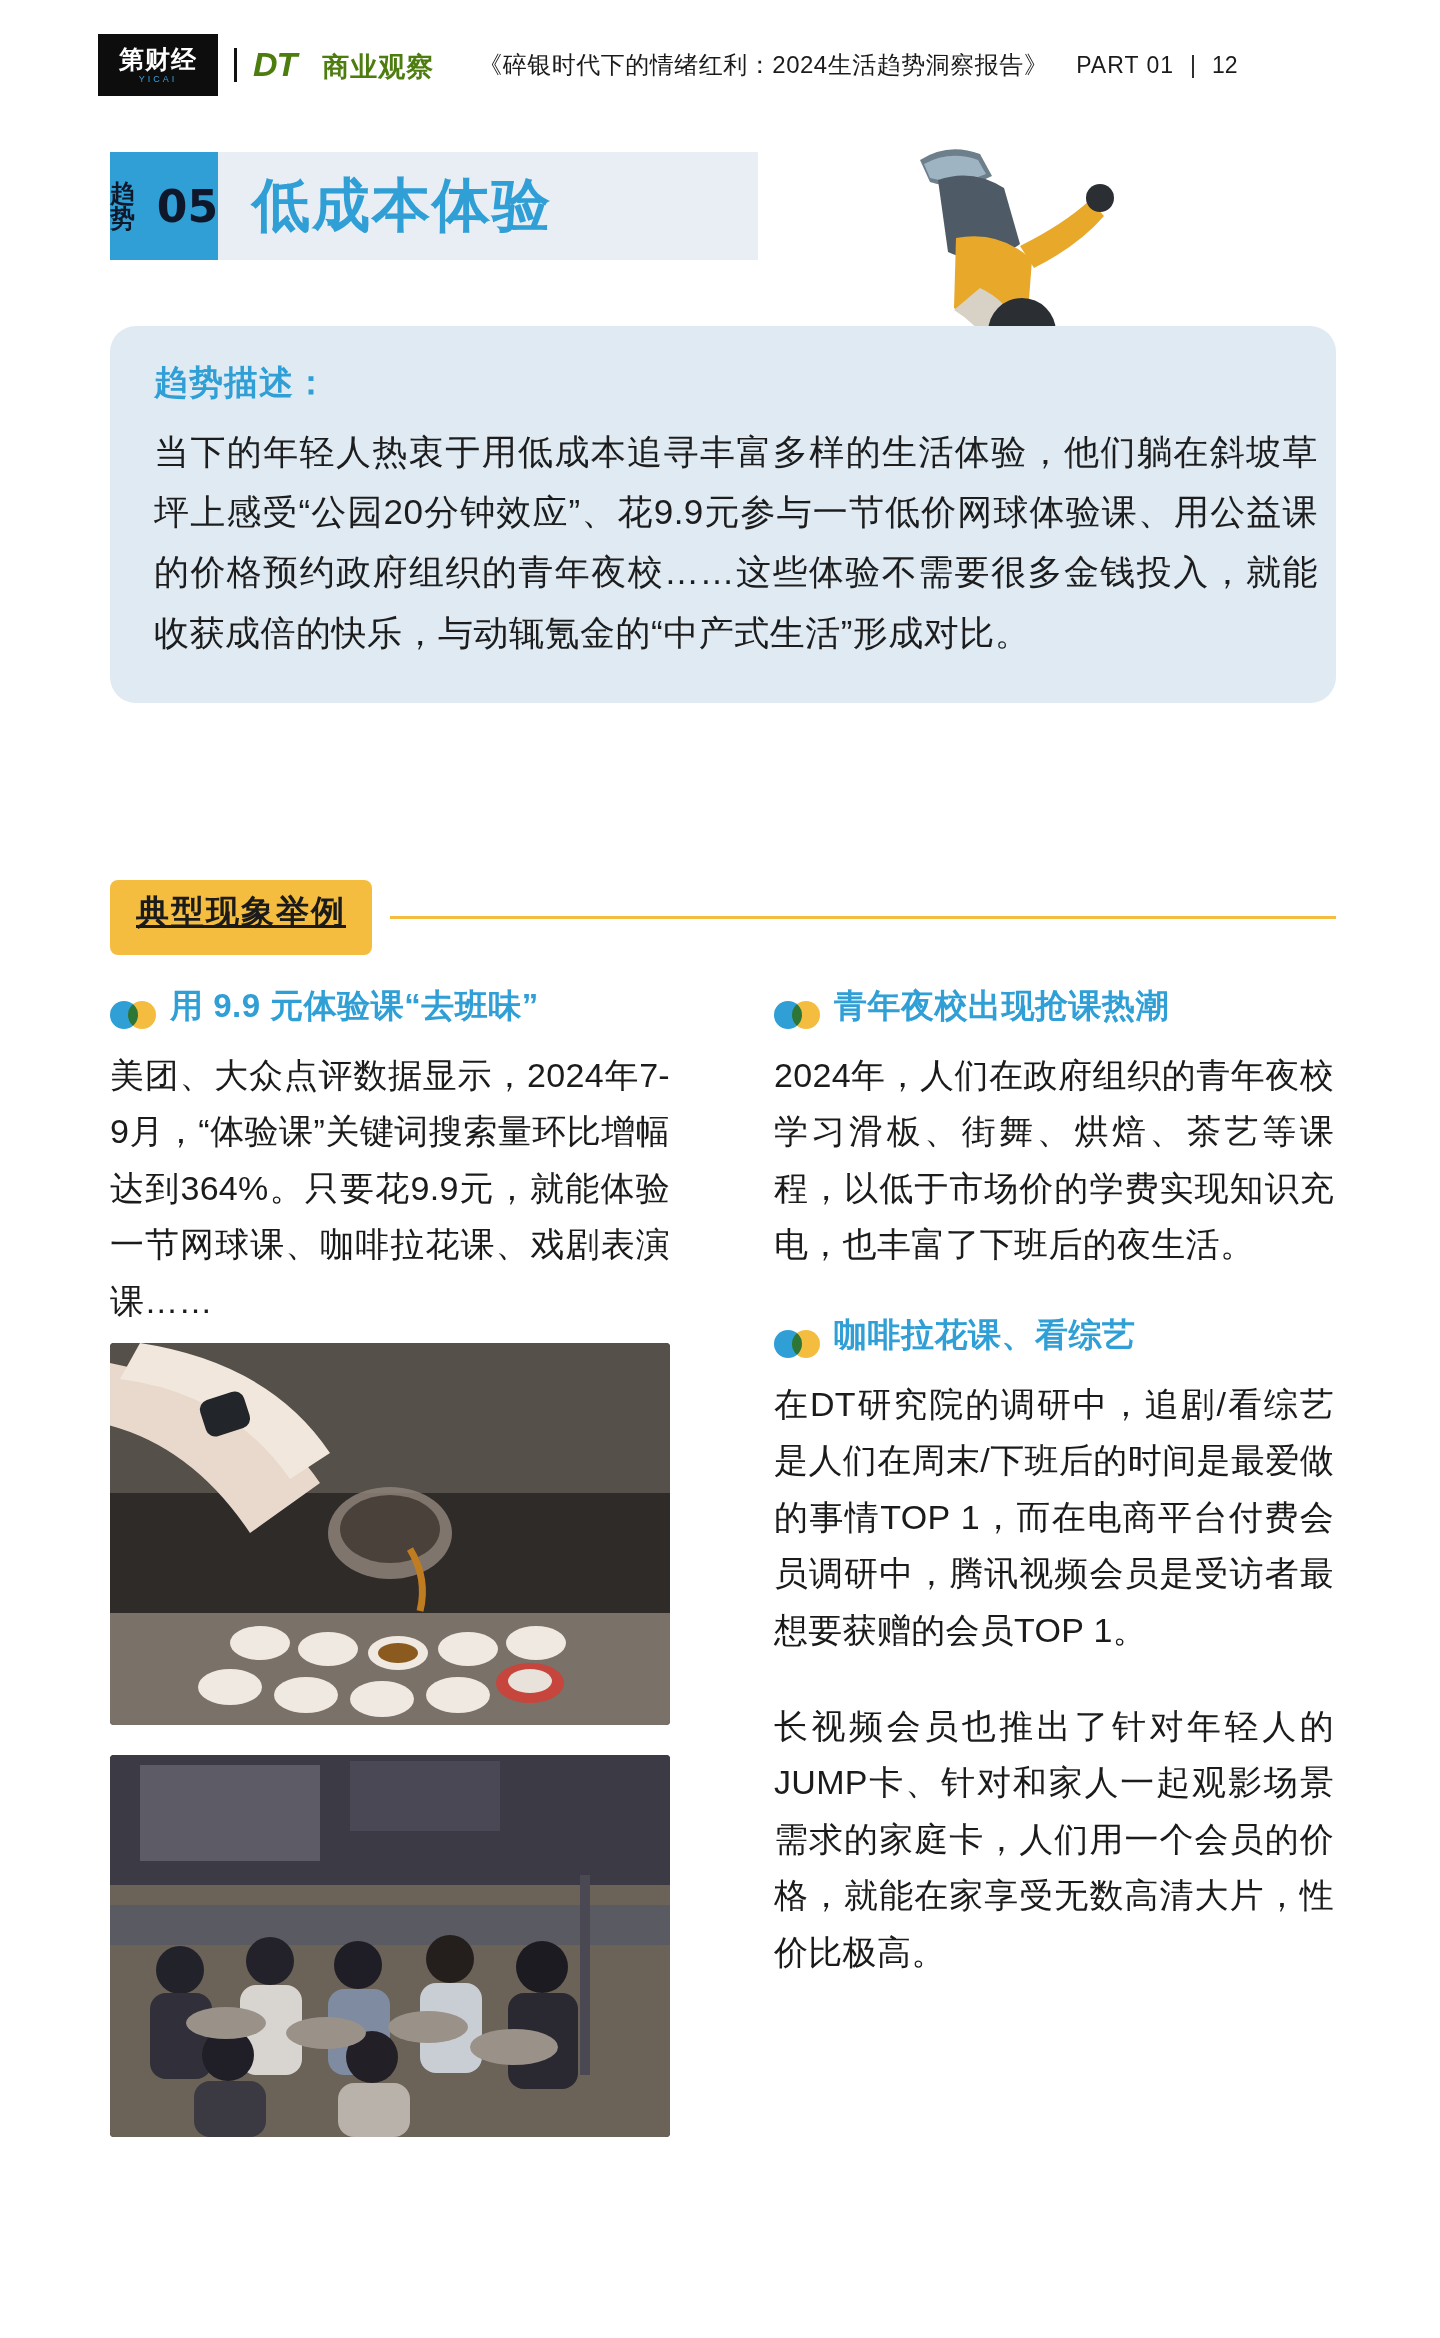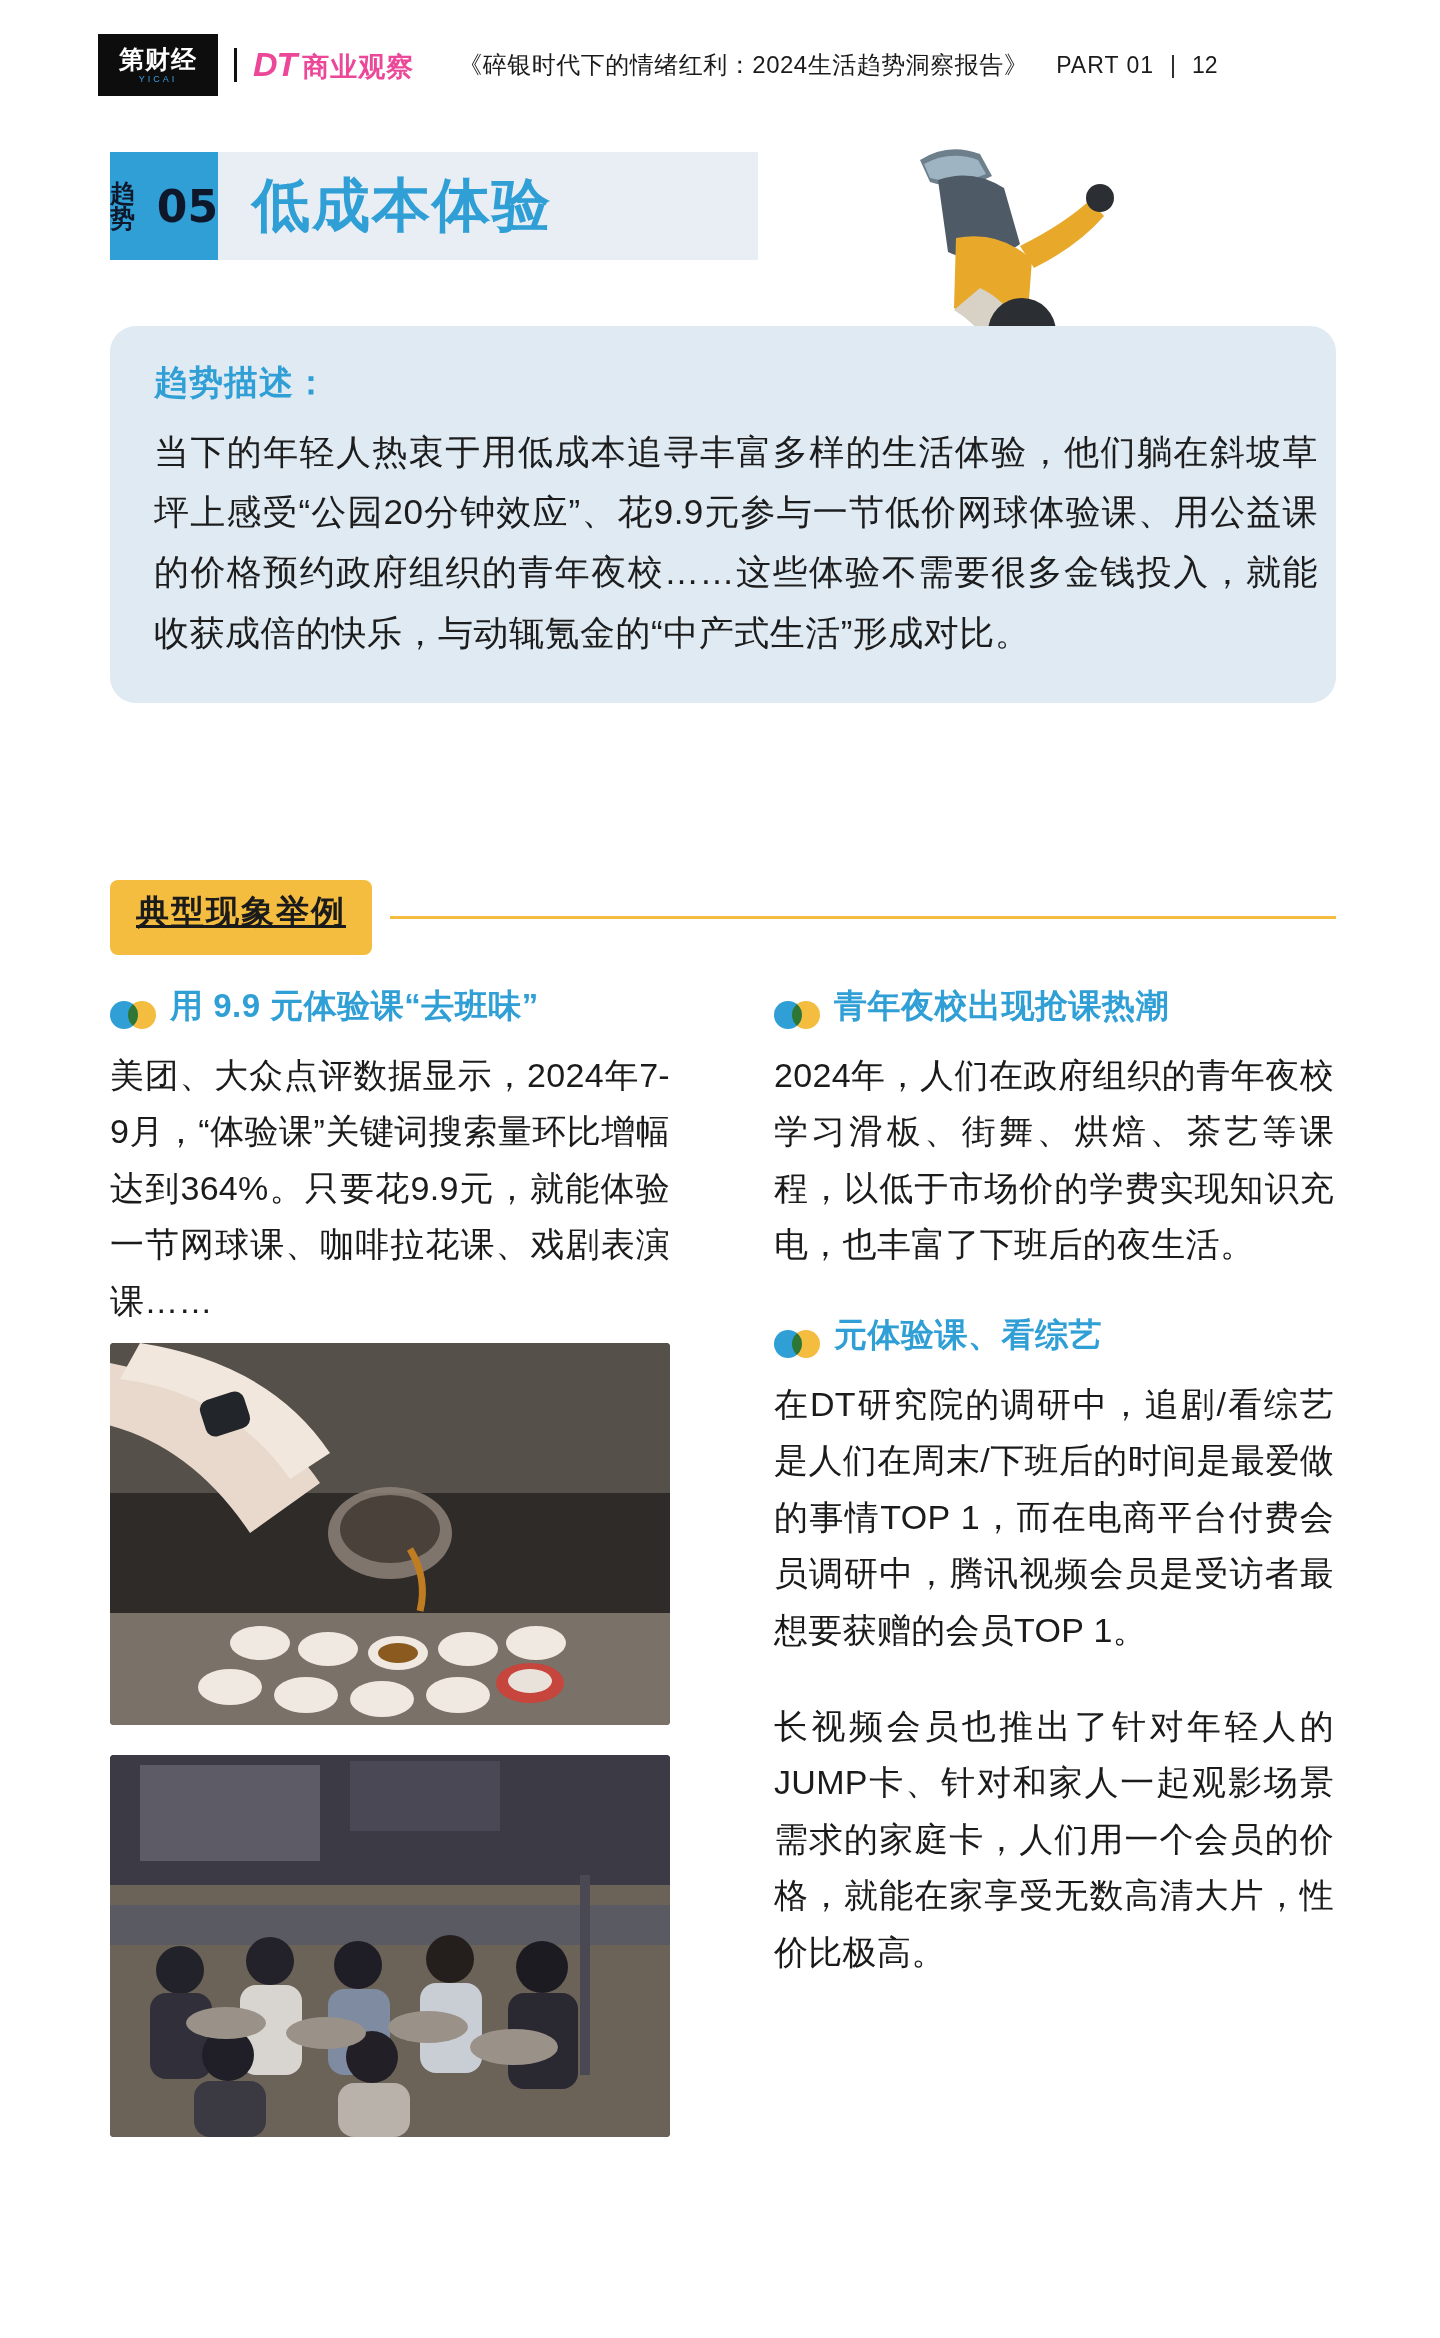--- a/index.html
+++ b/index.html
@@ -52,21 +52,22 @@
   .logo-divider {
     width: 3px;
     height: 34px;
     background: #111;
     margin: 0 16px;
   }
   .dt-logo {
     display: flex;
     align-items: baseline;
     font-weight: bold;
-    color: #ec4899;
+    color: #4d7c0f;
+    gap: 20px;
   }
   .dt-logo .dt {
     font-size: 34px;
     font-style: italic;
     letter-spacing: -1px;
   }
   .dt-logo .sy {
     font-size: 27px;
     margin-left: 6px;
     letter-spacing: 1px;
@@ -405,20 +406,20 @@
       </div>
       <div class="item-body">2024年，人们在政府组织的青年夜校学习滑板、街舞、烘焙、茶艺等课程，以低于市场价的学费实现知识充电，也丰富了下班后的夜生活。</div>
     </div>
 
     <div class="item-block">
       <div class="item-head">
         <span class="dot-pair">
           <span class="d1"></span>
             <span class="d2"></span>
         </span>
-        <span class="item-title">元体验课、看综艺</span>
+        <span class="item-title">咖啡拉花课、看综艺</span>
       </div>
       <div class="item-body">在DT研究院的调研中，追剧/看综艺是人们在周末/下班后的时间是最爱做的事情TOP 1，而在电商平台付费会员调研中，腾讯视频会员是受访者最想要获赠的会员TOP 1。</div>
       <div class="item-body">长视频会员也推出了针对年轻人的JUMP卡、针对和家人一起观影场景需求的家庭卡，人们用一个会员的价格，就能在家享受无数高清大片，性价比极高。</div>
     </div>
   </div>
 
 </div>
 
 </body></html>

